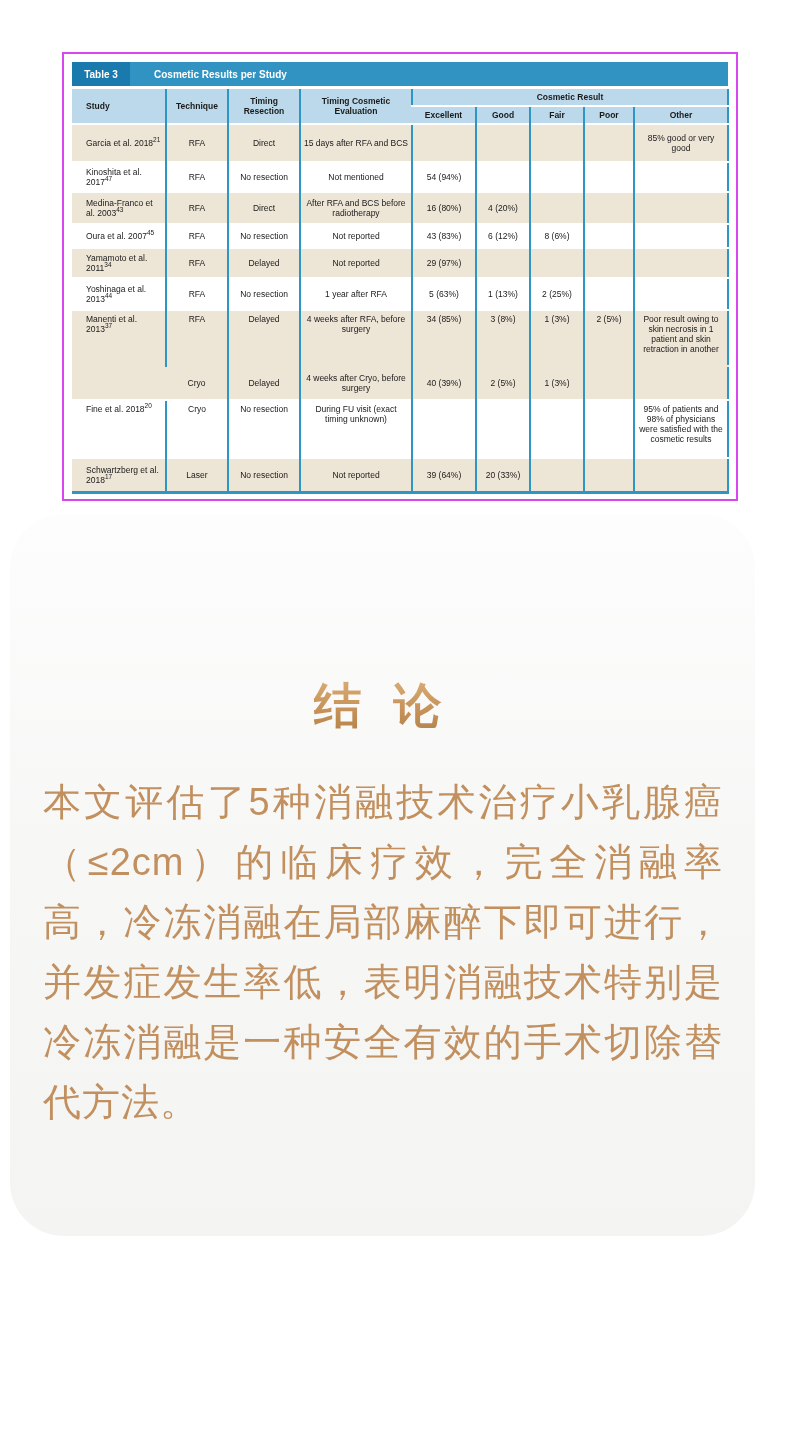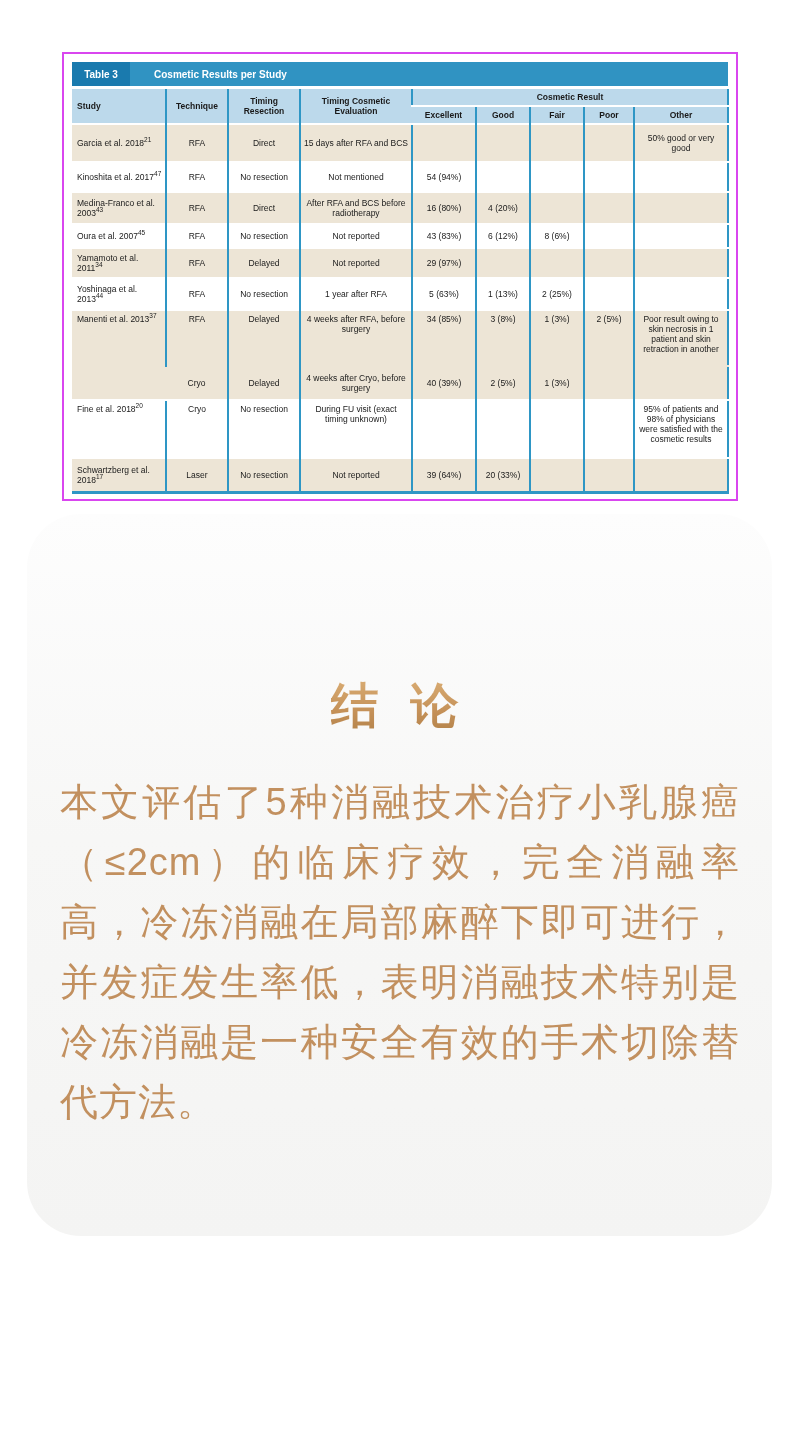--- a/index.html
+++ b/index.html
@@ -7,21 +7,21 @@
   body {
     width: 800px; height: 1438px;
     position: relative;
     font-family: "Liberation Sans", sans-serif;
     overflow: hidden;
   }
 
   
   .card {
     position: absolute;
-    left: 27px; top: 514px;
+    left: 10px; top: 514px;
     width: 745px; height: 722px;
     border-radius: 54px;
     background: linear-gradient(180deg, #fdfdfd 0%, #f7f7f6 45%, #f4f4f3 100%);
   }
 
   
   .figure {
     position: absolute;
     left: 62px; top: 52px;
     width: 676px;
@@ -69,21 +69,21 @@
     vertical-align: middle;
     word-wrap: break-word;
   }
   .t th:first-child, .t td:first-child { border-left: none; }
   .t thead th {
     background: #bcd9eb;
     font-weight: bold;
     font-size: 8.5px;
   }
   .t thead tr:first-child th { border-top: none; }
-  .t th.study-h, .t td.study-c { text-align: left; padding-left: 5px; }
+  .t th.study-h, .t td.study-c { text-align: left; padding-left: 14px; }
   .t thead th.group { border-bottom: 2px solid #ffffff; margin-top: 47px; }
   .t tr.shade td { background: #ede5d6; }
   .t tr.nogap td { border-top-color: #ede5d6; }
   .t td.vtop { vertical-align: top; }
   sup.ref { font-size: 6.5px; vertical-align: super; line-height: 0; }
 
   .r-garcia td { height: 38px; }
   .r-kinoshita td { height: 30px; }
   .r-medina td { height: 32px; }
   .r-oura td { height: 24px; }
@@ -179,21 +179,21 @@
     <tbody>
       <tr class="shade r-garcia">
         <td class="study-c"><span>Garcia et al. 2018</span><sup class="ref">21</sup></td>
         <td>RFA</td>
         <td>Direct</td>
         <td>15 days after RFA and BCS</td>
         <td></td>
         <td></td>
         <td></td>
         <td></td>
-        <td>50% good or very good</td>
+        <td>85% good or very good</td>
       </tr>
       <tr class="r-kinoshita">
         <td class="study-c"><span>Kinoshita et al. 2017</span><sup class="ref">47</sup></td>
         <td>RFA</td>
         <td>No resection</td>
         <td>Not mentioned</td>
         <td>54 (94%)</td>
         <td></td>
         <td></td>
         <td></td>

